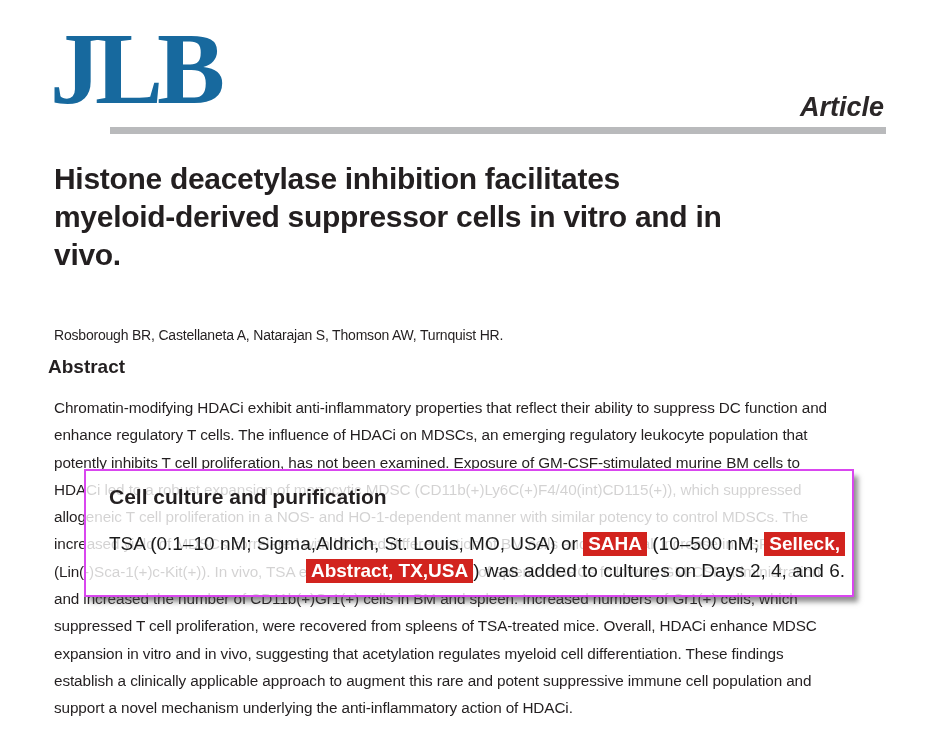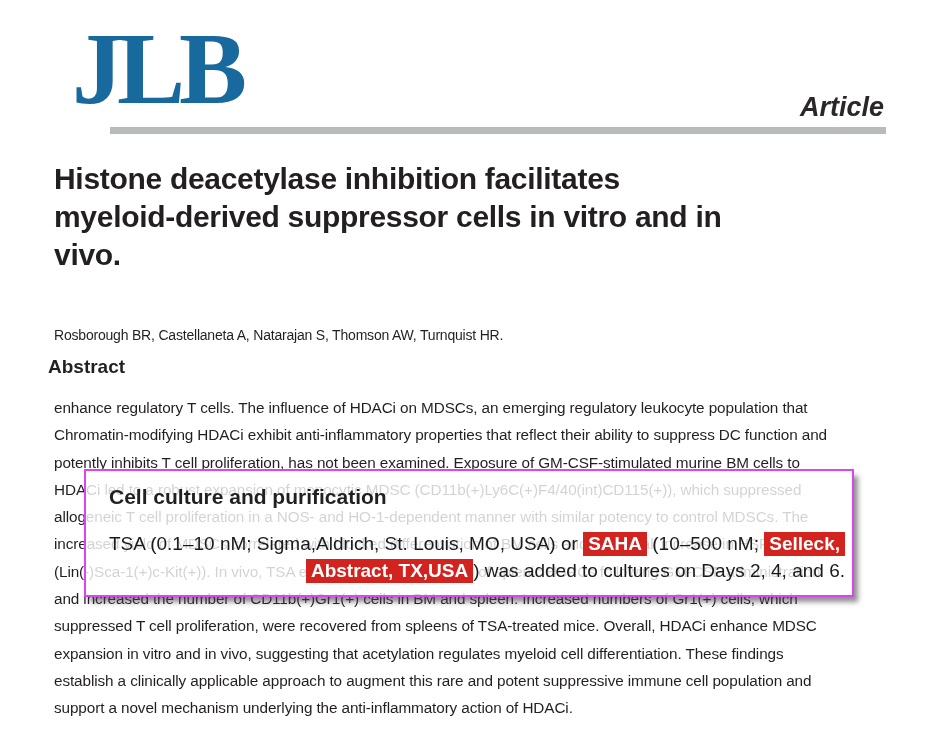--- a/index.html
+++ b/index.html
@@ -13,21 +13,20 @@
     color:#231f20;
   }
   
   .logo {
     position:absolute; left:50px; top:18px;
     font-family:"Liberation Serif", serif;
     font-weight:bold;
     font-size:102px; line-height:1;
     letter-spacing:-6px;
     color:#17699e;
-    margin-left:22px;
   }
   .header-rule {
     position:absolute; left:110px; top:127px;
     width:776px; height:7px;
     background:#b9babc;
   }
   .article-label {
     position:absolute; right:46px; top:92px;
     font-style:italic; font-weight:bold;
     font-size:27px; color:#2b2728;text-align:right;
@@ -91,22 +90,22 @@
   <h1 class="article-title">
     <div>Histone deacetylase inhibition facilitates</div>
     <div>myeloid-derived suppressor cells in vitro and in</div>
     <div>vivo.</div>
   </h1>
 
   <div class="authors">Rosborough BR, Castellaneta A, Natarajan S, Thomson AW, Turnquist HR.</div>
 
   <div class="abstract-heading">Abstract</div>
   <div class="abstract-body">
+    <div class="abs-line">Chromatin-modifying HDACi exhibit anti-inflammatory properties that reflect their ability to suppress DC function and</div>
     <div class="abs-line">enhance regulatory T cells. The influence of HDACi on MDSCs, an emerging regulatory leukocyte population that</div>
-    <div class="abs-line">Chromatin-modifying HDACi exhibit anti-inflammatory properties that reflect their ability to suppress DC function and</div>
     <div class="abs-line">potently inhibits T cell proliferation, has not been examined. Exposure of GM-CSF-stimulated murine BM cells to</div>
     <div class="abs-line">HDACi led to a robust expansion of monocytic MDSC (CD11b(+)Ly6C(+)F4/40(int)CD115(+)), which suppressed</div>
     <div class="abs-line">allogeneic T cell proliferation in a NOS- and HO-1-dependent manner with similar potency to control MDSCs. The</div>
     <div class="abs-line">increased yield of MDSCs correlated with blocked differentiation of BM cells and an overall increase in HSPCs</div>
     <div class="abs-line">(Lin(-)Sca-1(+)c-Kit(+)). In vivo, TSA enhanced the mobilization of splenic HSPCs following GM-CSF administration</div>
     <div class="abs-line">and increased the number of CD11b(+)Gr1(+) cells in BM and spleen. Increased numbers of Gr1(+) cells, which</div>
     <div class="abs-line">suppressed T cell proliferation, were recovered from spleens of TSA-treated mice. Overall, HDACi enhance MDSC</div>
     <div class="abs-line">expansion in vitro and in vivo, suggesting that acetylation regulates myeloid cell differentiation. These findings</div>
     <div class="abs-line">establish a clinically applicable approach to augment this rare and potent suppressive immune cell population and</div>
     <div class="abs-line">support a novel mechanism underlying the anti-inflammatory action of HDACi.</div>

